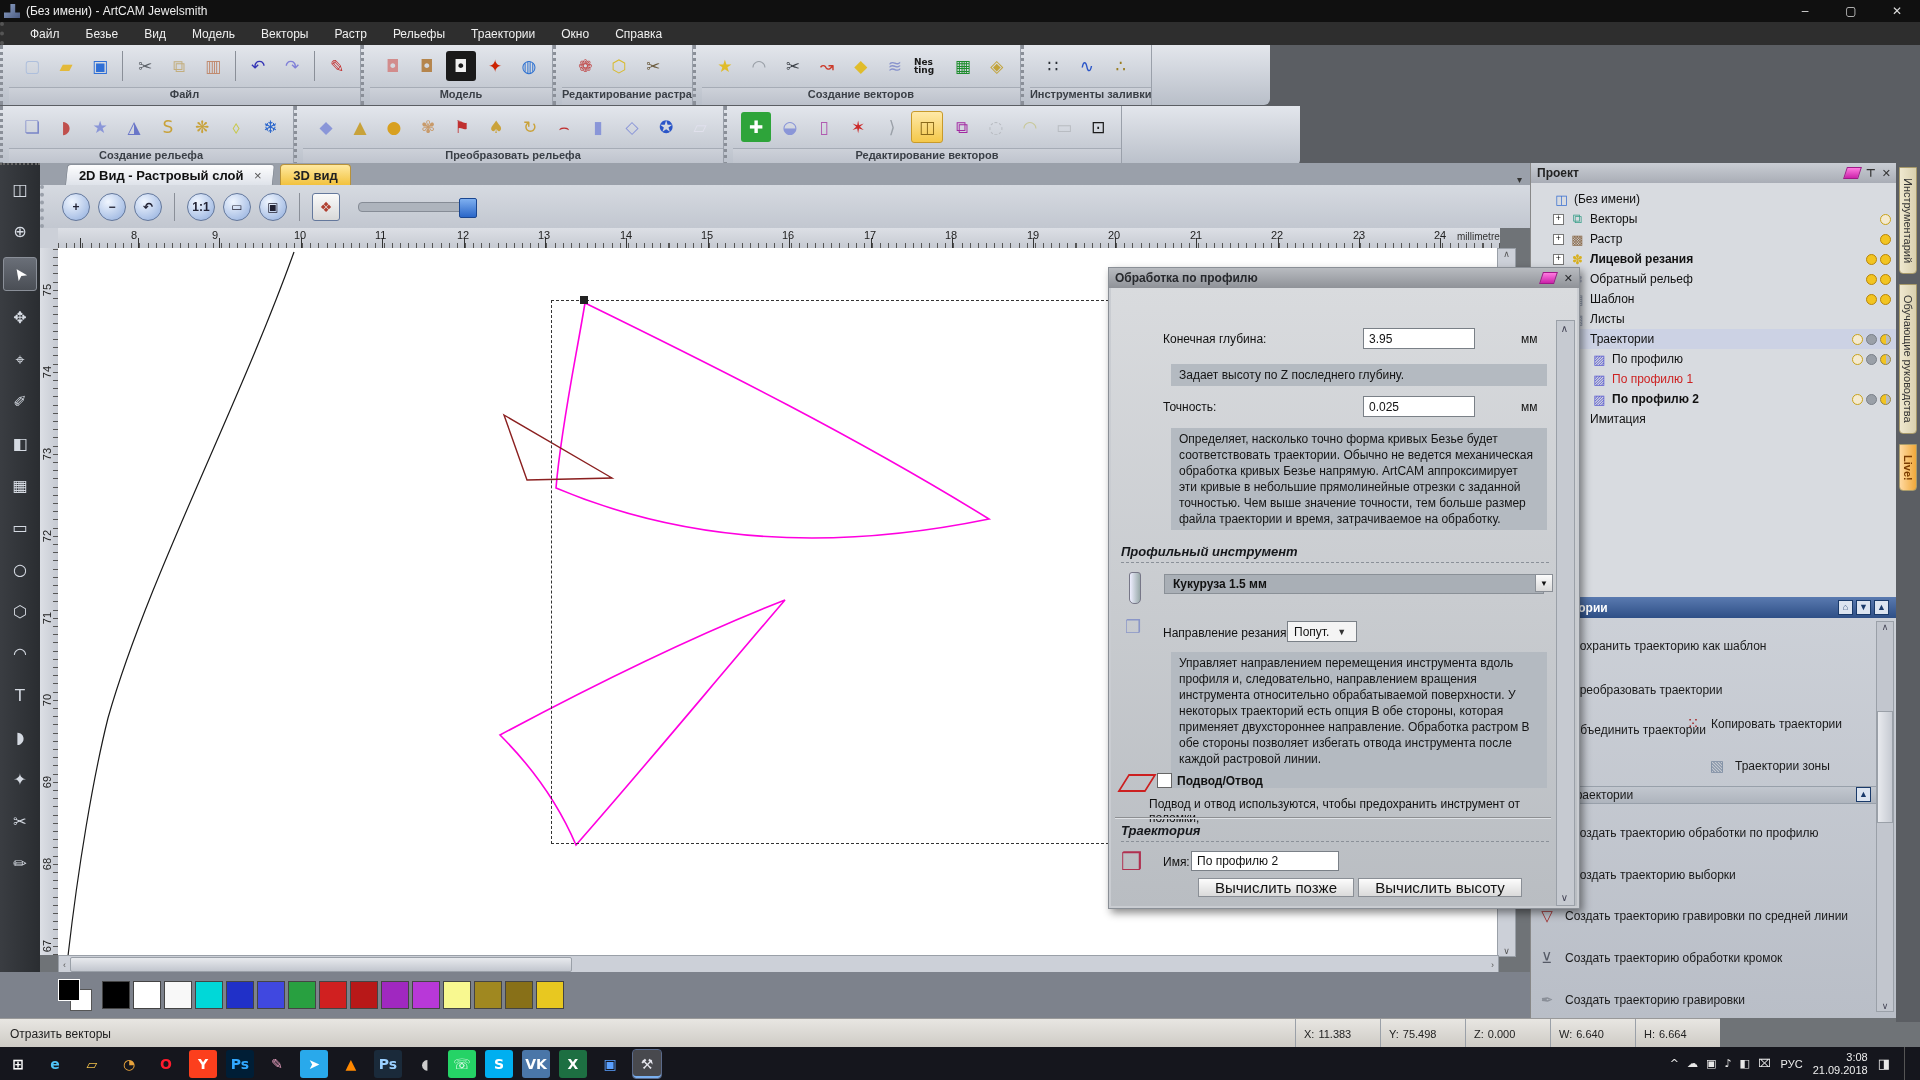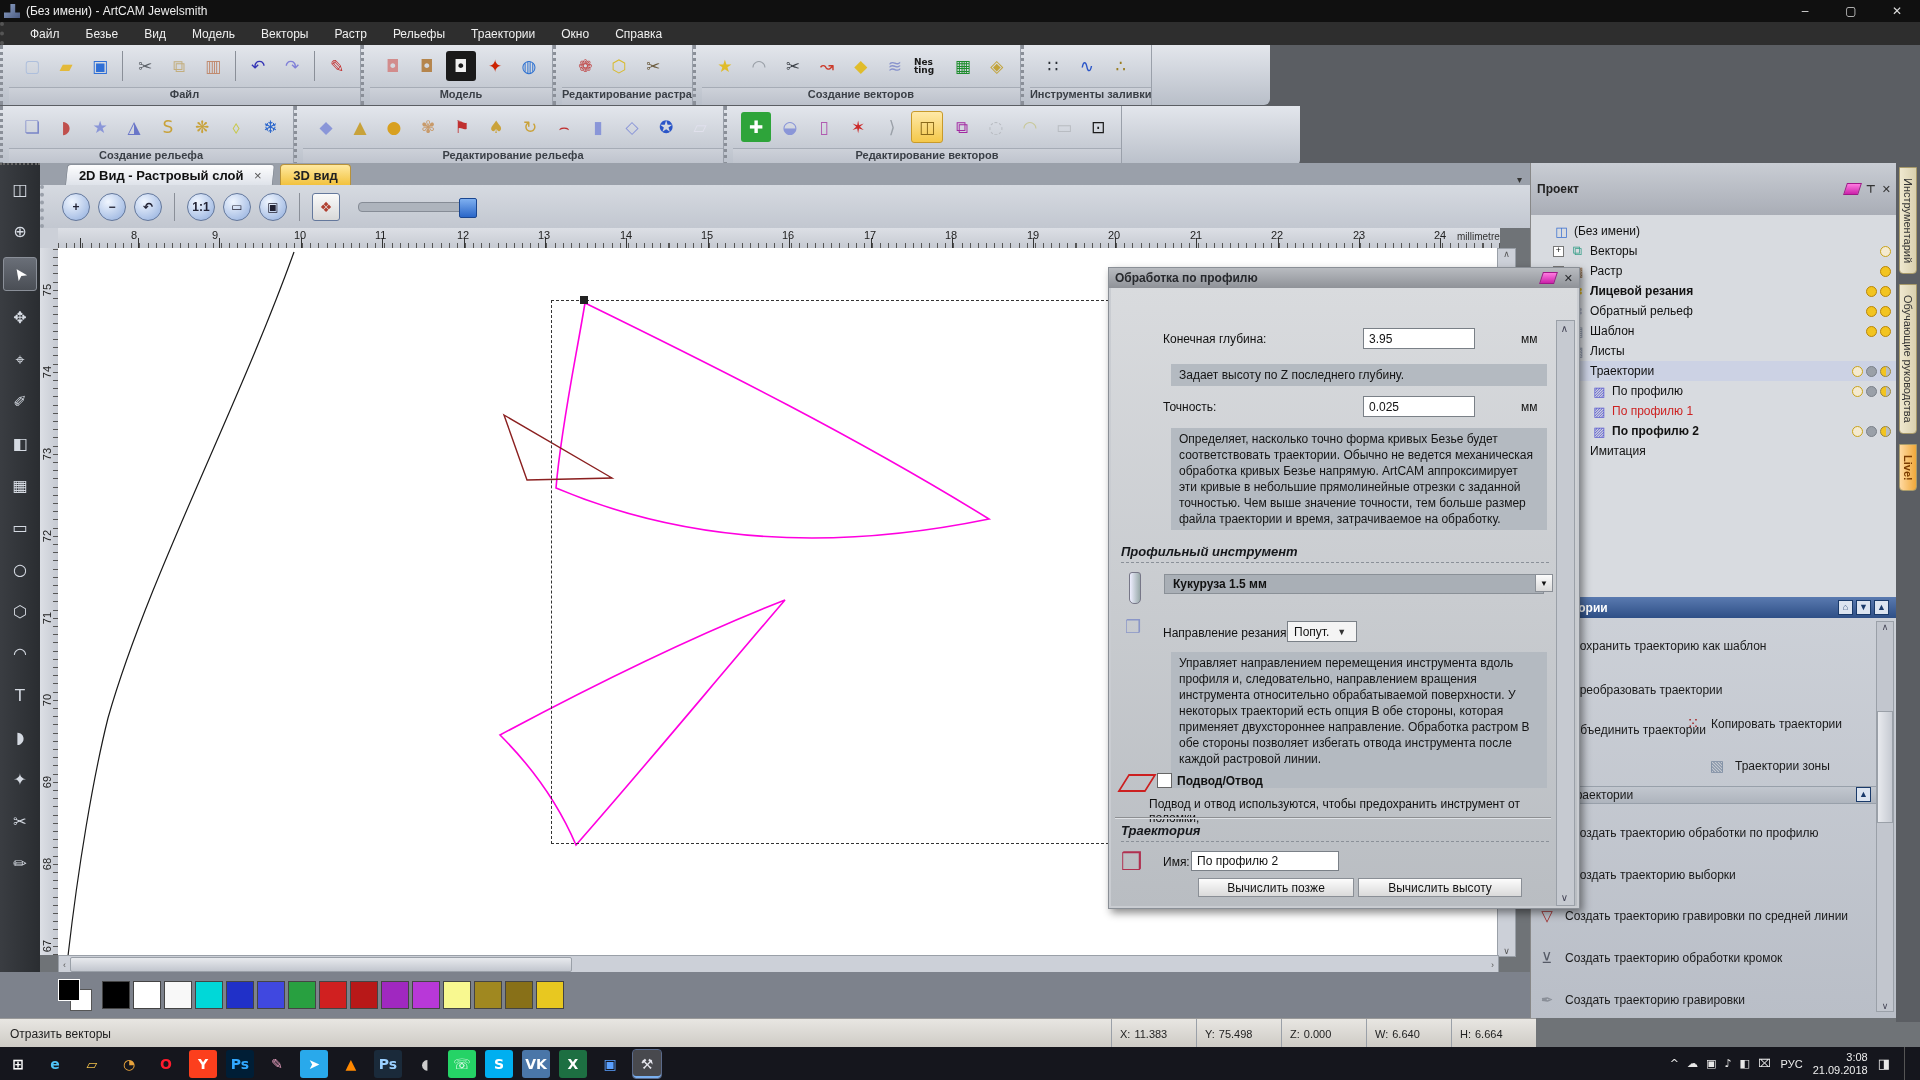--- a/index.html
+++ b/index.html
@@ -61,27 +61,27 @@
   .vscroll{left:1497px;top:248px;width:17px;height:707px;background:#ccd0d8;border:1px solid #9aa0a8;display:flex;flex-direction:column;justify-content:space-between;align-items:center;font-size:9px;color:#555;}
   .hscroll{left:58px;top:955px;width:1439px;height:17px;background:#ccd0d8;border:1px solid #9aa0a8;display:flex;align-items:center;font-size:9px;color:#555;}
   .hthumb{height:13px;background:linear-gradient(#e8eaee,#c2c6ce);border:1px solid #9aa0a8;border-radius:2px;}
   
   .palettebar{left:0;top:972px;width:1530px;height:46px;background:#7d828c;display:flex;align-items:center;}
   .colwidget{position:relative;width:34px;height:32px;margin:0 10px 0 58px;}
   .colwidget .pri{position:absolute;left:0;top:0;width:20px;height:20px;background:#000;border:1px solid #fff;}
   .colwidget .sec{position:absolute;right:0;bottom:0;width:20px;height:20px;background:#fff;border:1px solid #555;}
   .swatch{width:26px;height:26px;margin-right:3px;border:1px solid #444;}
   
-  .statusbar{left:0;top:1018px;width:1536px;height:29px;background:linear-gradient(#e8e6e2,#cdcac4);display:flex;align-items:center;border-top:1px solid #999;}
+  .statusbar{left:0;top:1018px;width:1720px;height:29px;background:linear-gradient(#e8e6e2,#cdcac4);display:flex;align-items:center;border-top:1px solid #999;}
   .stleft{padding-left:10px;color:#222;}
   .stcoords{margin-left:auto;display:flex;height:100%;}
   .stcell{width:76px;display:flex;align-items:center;padding-left:8px;border-left:1px solid #9a9archive8a2;border-left:1px solid #9aa0a8;font-size:11px;color:#222;gap:4px;}
   
   .projpanel{left:1530px;top:163px;width:366px;height:434px;background:#d8dbe0;border-left:1px solid #888;}
-  .phead{height:20px;background:linear-gradient(#c9cdd4,#a9adb6);display:flex;align-items:center;padding:16px 6px;font-weight:bold;color:#222;}
+  .phead{height:20px;background:linear-gradient(#c9cdd4,#a9adb6);display:flex;align-items:center;padding:0 6px;font-weight:bold;color:#222;}
   .phead .sp{margin-left:auto;display:flex;gap:6px;align-items:center;}
   .bookic{width:13px;height:10px;background:linear-gradient(#ff7ae0,#cc22aa);transform:skewX(-18deg);border:1px solid #a01888;}
   .pinic,.clic{font-size:11px;color:#333;}
   .tree{padding-top:6px;}
   .trow{height:20px;display:flex;align-items:center;font-size:12px;padding-right:6px;}
   .trow.lvl0{padding-left:6px;} .trow.lvl1{padding-left:22px;} .trow.lvl2{padding-left:44px;}
   .trow.selected{background:#ccd2e4;}
   .trow.bold .tlabel{font-weight:bold;} .trow.red .tlabel{color:#cc2222;}
   .texp{width:9px;height:9px;border:1px solid #777;background:#fff;font-size:9px;line-height:7px;text-align:center;margin-right:5px;visibility:hidden;flex:none;}
   .trow.exp .texp{visibility:visible;}
@@ -113,21 +113,21 @@
   .dtitle{height:20px;background:linear-gradient(#b8bbc0,#8f9298);display:flex;align-items:center;padding:0 6px;font-weight:bold;color:#26282c;}
   .dbody{position:absolute;left:2px;top:20px;right:2px;bottom:2px;background:linear-gradient(#d9dbde,#b9bdc2);overflow:hidden;}
   .hbox{position:absolute;background:#b4bac1;color:#141414;padding:3px 8px;font-size:12px;line-height:16px;}
   .dlabel{position:absolute;font-size:12px;color:#111;}
   .dinput{position:absolute;background:#fff;border:1px solid #7a8087;font-size:12px;padding:1px 5px;display:flex;align-items:center;}
   .dsec{position:absolute;font-weight:bold;font-style:italic;font-size:13px;color:#16181c;border-bottom:1px dashed #8a9098;padding-bottom:3px;}
   .toolfield{position:absolute;background:#a9afb6;border:1px solid #8a9097;font-weight:bold;font-size:12px;padding:2px 8px;}
   .ddbox{position:absolute;background:#f4f4f4;border:1px solid #7a8087;font-size:12px;display:flex;align-items:center;gap:8px;padding:1px 6px;}
   .ddarr{font-size:9px;color:#333;}
   .dchk{position:absolute;width:13px;height:13px;background:#fff;border:1px solid #666;}
-  .dbtn{position:absolute;background:linear-gradient(#fcfcfc,#dadada);border:1px solid #8a8f96;font-size:12px;display:flex;align-items:center;justify-content:center;color:#111;}
+  .dbtn{position:absolute;background:linear-gradient(#fcfcfc,#dadada);border:1px solid #8a8f96;font-size:15px;display:flex;align-items:center;justify-content:center;color:#111;}
   .dscroll{position:absolute;right:2px;top:32px;width:17px;height:584px;background:#c6cad1;border:1px solid #9aa0a8;}
   .dsarr{position:absolute;left:0;width:15px;text-align:center;font-size:10px;color:#445;}
   .drillic{position:absolute;width:10px;height:30px;background:linear-gradient(90deg,#eef,#9aa);border:1px solid #778;border-radius:3px 3px 5px 5px;}
   .blockic{position:absolute;font-size:18px;color:#8a96c8;font-family:"DejaVu Sans",sans-serif;}
   .leadic{position:absolute;width:24px;height:14px;border:2px solid #cc2020;transform:skewX(-32deg);}
   .calcic{position:absolute;font-size:24px;color:#b03050;font-family:"DejaVu Sans",sans-serif;}
   
   .taskbar{left:0;top:1047px;width:1920px;height:33px;background:#15161d;display:flex;align-items:center;z-index:100;}
   .tbapps{display:flex;align-items:center;gap:9px;padding-left:4px;}
   .tbapp{width:28px;height:28px;border-radius:3px;display:flex;align-items:center;justify-content:center;font-size:14px;font-weight:bold;font-family:"DejaVu Sans",sans-serif;}
@@ -371,21 +371,21 @@
             <div class="ticon" style="color: rgb(138, 150, 216);">
               <span class="tg">◇</span>
             </div>
             <div class="ticon" style="color: rgb(42, 85, 200);">
               <span class="tg">✪</span>
             </div>
             <div class="ticon" style="color: rgb(224, 224, 236);">
               <span class="tg">▱</span>
             </div>
           </div>
-          <div class="glabel">Редактирование рельефа</div>
+          <div class="glabel">Преобразовать рельефа</div>
         </div>
 
         <div class="tgroup">
           <div class="ticons">
 
           <div class="ticon" style="color: rgb(255, 255, 255); background: rgb(46, 164, 58);">
               <span class="tg">✚</span>
             </div>
             <div class="ticon" style="color: rgb(138, 150, 216);">
               <span class="tg">◒</span>

